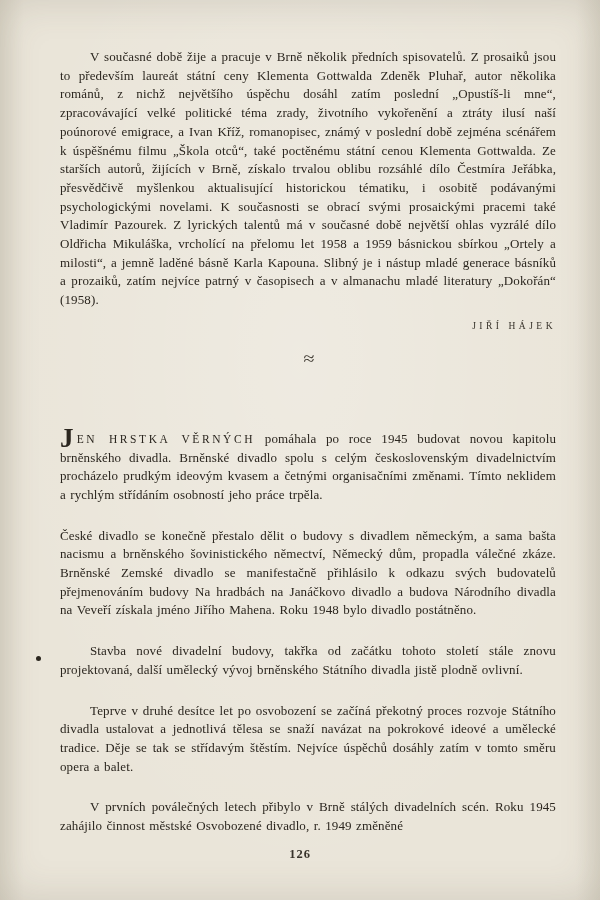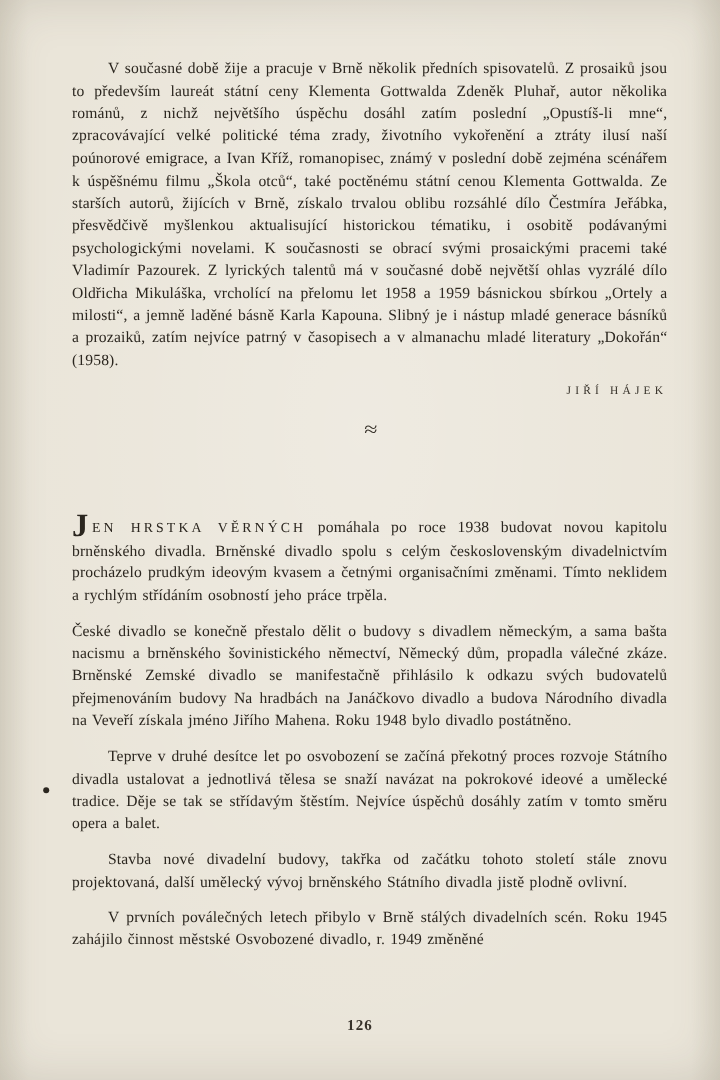--- a/index.html
+++ b/index.html
@@ -26,21 +26,21 @@
   }
   p.body {
     margin: 0;
     font-size: 13px;
     line-height: 18.7px;
     text-align: justify;
     letter-spacing: 0.12px;
     word-spacing: 1px;
   }
   p.body.indent { text-indent: 30px; font-family: Liberation Serif, serif; }
-  p.body + p.body { margin-top: 11px; }
+  p.body + p.body { margin-top: 22px; }
   .signature {
     margin-top: 11px;
     text-align: right;
     font-size: 9.5px;
     letter-spacing: 3.5px;
     color: #37322a;
     font-family: Liberation Serif, serif;
   }
   .ornament {
     margin-top: 16px;
@@ -89,27 +89,27 @@
   <main class="text-block">
 
     <p class="body indent">V současné době žije a pracuje v Brně několik předních spisovatelů. Z prosaiků jsou to především laureát státní ceny Klementa Gottwalda Zdeněk Pluhař, autor několika románů, z nichž největšího úspěchu dosáhl zatím poslední „Opustíš-li mne“, zpracovávající velké politické téma zrady, životního vykořenění a ztráty ilusí naší poúnorové emigrace, a Ivan Kříž, romanopisec, známý v poslední době zejména scénářem k úspěšnému filmu „Škola otců“, také poctěnému státní cenou Klementa Gottwalda. Ze starších autorů, žijících v Brně, získalo trvalou oblibu rozsáhlé dílo Čestmíra Jeřábka, přesvědčivě myšlenkou aktualisující historickou tématiku, i osobitě podávanými psychologickými novelami. K současnosti se obrací svými prosaickými pracemi také Vladimír Pazourek. Z lyrických talentů má v současné době největší ohlas vyzrálé dílo Oldřicha Mikuláška, vrcholící na přelomu let 1958 a 1959 básnickou sbírkou „Ortely a milosti“, a jemně laděné básně Karla Kapouna. Slibný je i nástup mladé generace básníků a prozaiků, zatím nejvíce patrný v časopisech a v almanachu mladé literatury „Dokořán“ (1958).</p>
 
     <div class="signature">JIŘÍ HÁJEK</div>
 
     <div class="ornament">≈</div>
 
     <section class="chapter">
 
-      <p class="body"><span class="dropcap">J</span><span class="lead-caps">EN HRSTKA VĚRNÝCH</span><span> pomáhala po roce 1938 budovat novou kapitolu brněnského divadla. Brněnské divadlo spolu s celým československým divadelnictvím procházelo prudkým ideovým kvasem a četnými organisačními změnami. Tímto neklidem a rychlým střídáním osobností jeho práce trpěla.</span></p>
+      <p class="body"><span class="dropcap">J</span><span class="lead-caps">EN HRSTKA VĚRNÝCH</span><span> pomáhala po roce 1945 budovat novou kapitolu brněnského divadla. Brněnské divadlo spolu s celým československým divadelnictvím procházelo prudkým ideovým kvasem a četnými organisačními změnami. Tímto neklidem a rychlým střídáním osobností jeho práce trpěla.</span></p>
 
       <p class="body">České divadlo se konečně přestalo dělit o budovy s divadlem německým, a sama bašta nacismu a brněnského šovinistického němectví, Německý dům, propadla válečné zkáze. Brněnské Zemské divadlo se manifestačně přihlásilo k odkazu svých budovatelů přejmenováním budovy Na hradbách na Janáčkovo divadlo a budova Národního divadla na Veveří získala jméno Jiřího Mahena. Roku 1948 bylo divadlo postátněno.</p>
 
+      <p class="body indent">Stavba nové divadelní budovy, takřka od začátku tohoto století stále znovu projektovaná, další umělecký vývoj brněnského Státního divadla jistě plodně ovlivní.</p>
+
       <p class="body indent">Teprve v druhé desítce let po osvobození se začíná překotný proces rozvoje Státního divadla ustalovat a jednotlivá tělesa se snaží navázat na pokrokové ideové a umělecké tradice. Děje se tak se střídavým štěstím. Nejvíce úspěchů dosáhly zatím v tomto směru opera a balet.</p>
-
-      <p class="body indent">Stavba nové divadelní budovy, takřka od začátku tohoto století stále znovu projektovaná, další umělecký vývoj brněnského Státního divadla jistě plodně ovlivní.</p>
 
       <p class="body indent">V prvních poválečných letech přibylo v Brně stálých divadelních scén. Roku 1945 zahájilo činnost městské Osvobozené divadlo, r. 1949 změněné</p>
 
     </section>
   </main>
 
   <div class="margin-dot"></div>
 
   <footer class="page-number">126</footer>
 

